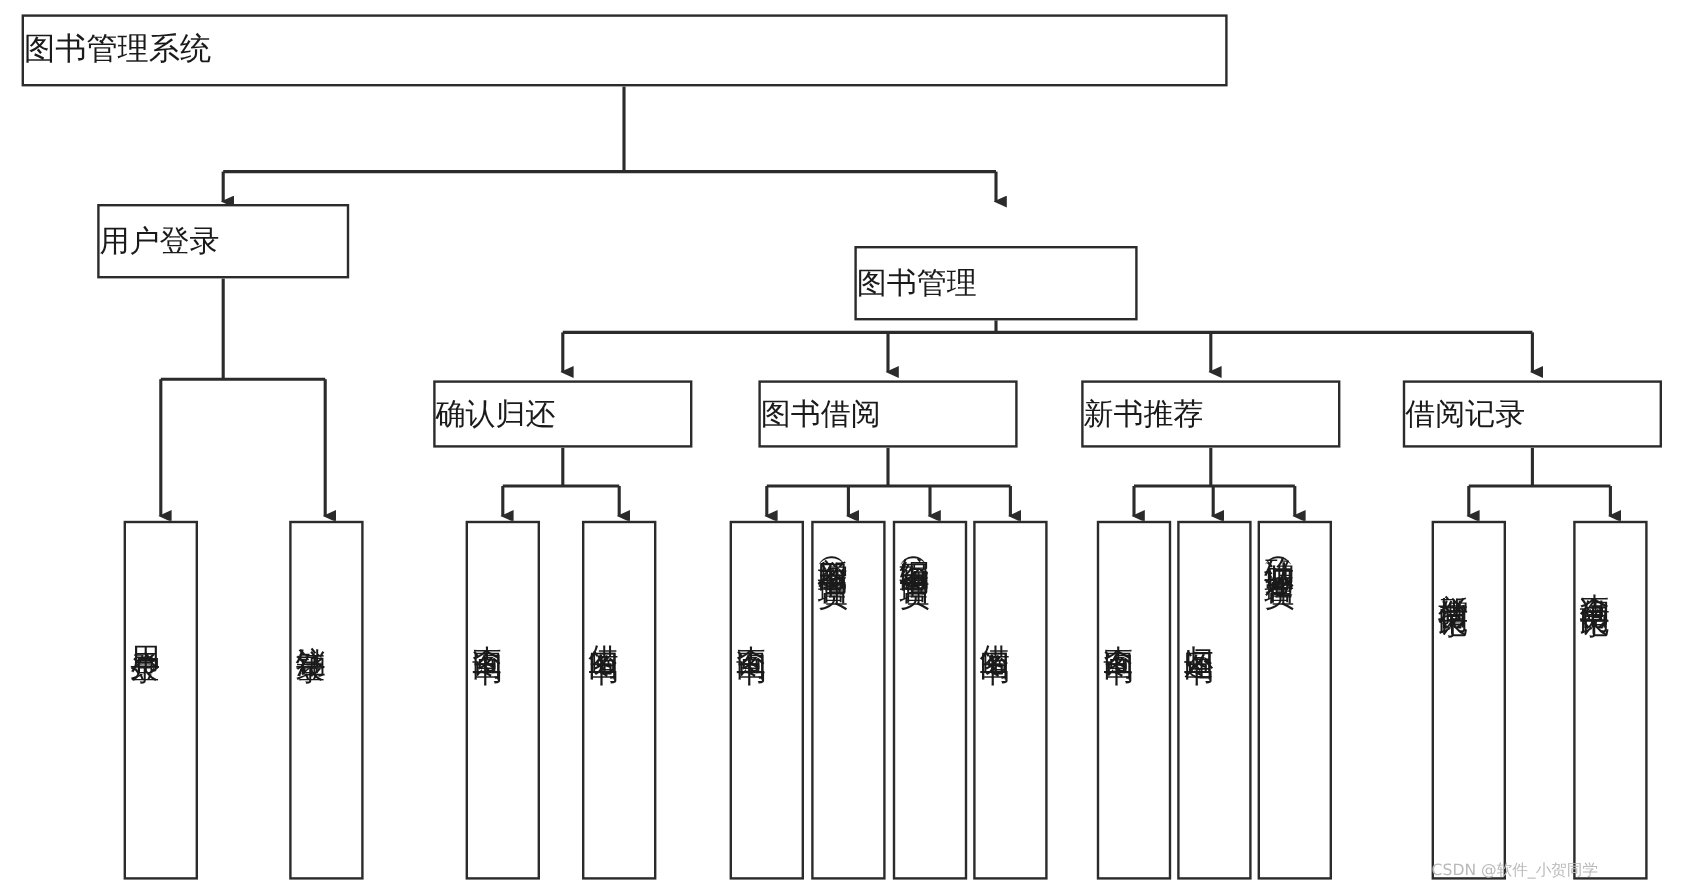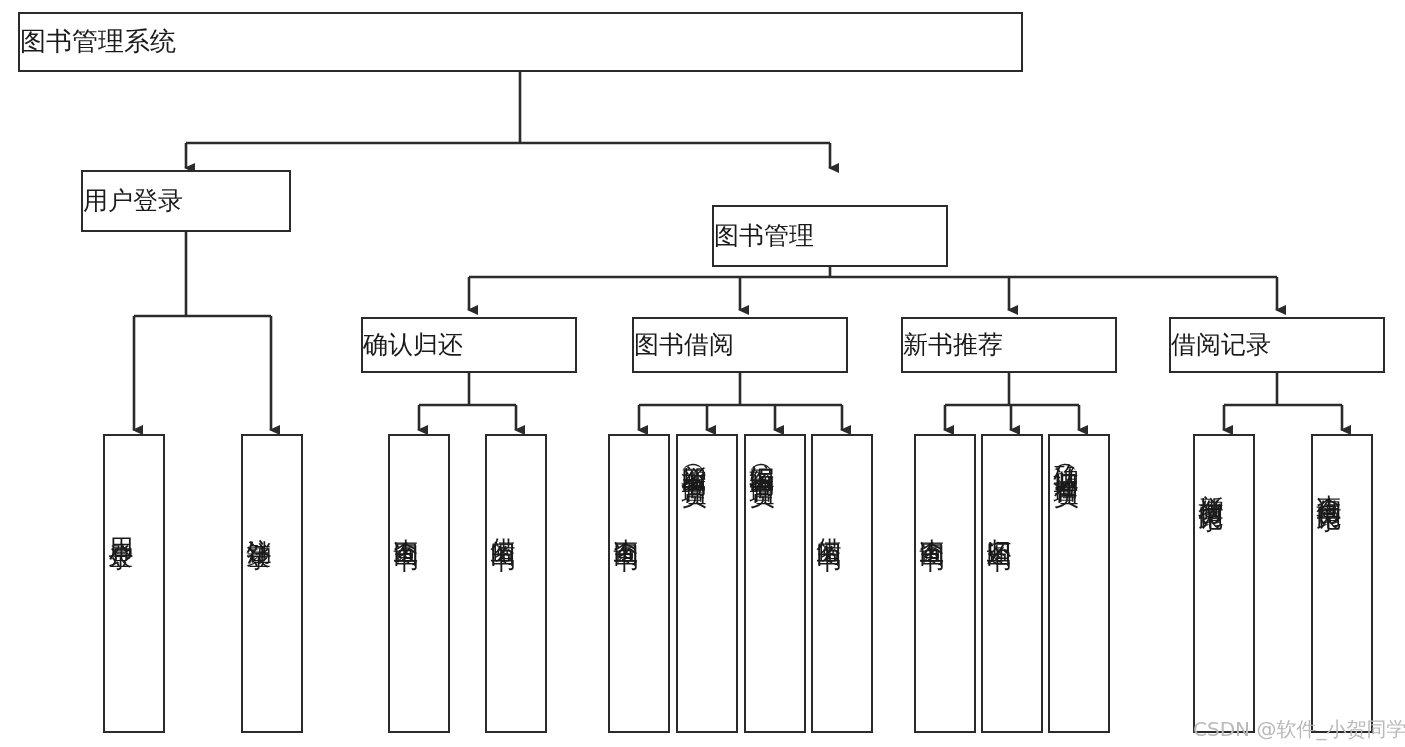--- a/index.html
+++ b/index.html
@@ -55,21 +55,21 @@
     writing-mode: vertical-rl;
     text-orientation: upright;
     font-size: 25px;
     letter-spacing: 3px;
   }
   .node.root .node-label {
     font-size: 26px;
   }
   .watermark {
     position: absolute;
-    font-size: 20px;
+    font-size: 13px;
     color: #b9b9b9;
     white-space: nowrap;
     z-index: 3;
     user-select: none;
   }
 </style>
 </head>
 <body>
 
 <div id="diagram-root">

